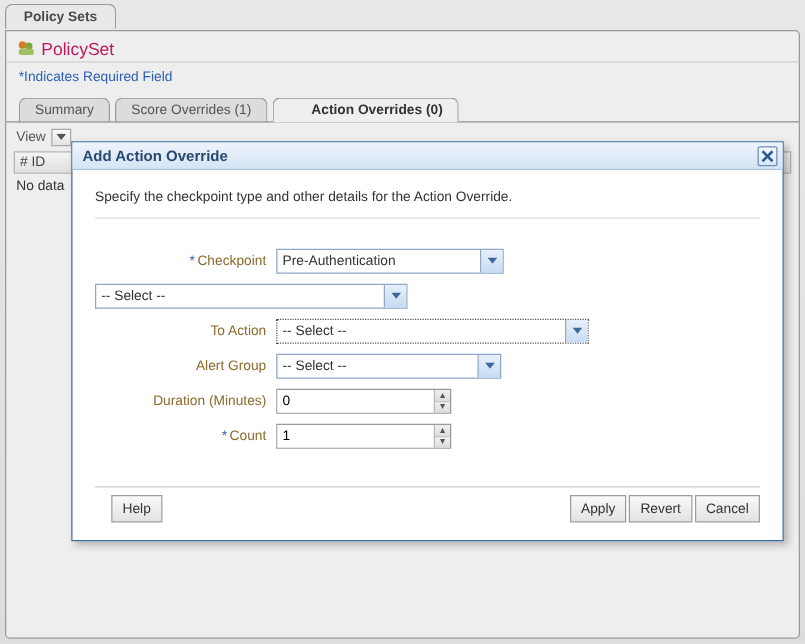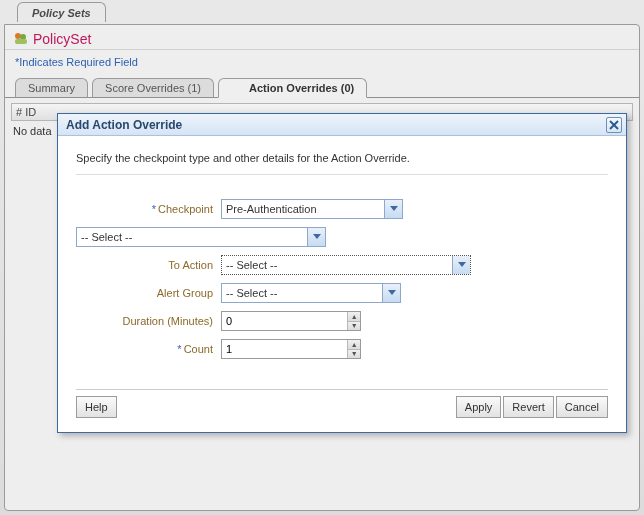--- a/index.html
+++ b/index.html
@@ -12,23 +12,23 @@
     color: #333;
     overflow: hidden;
   }
   .app {
     width: 644px; height: 515px;
     background: linear-gradient(#e8e8e8, #dcdcdc);
     position: relative;
   }
   
   .outer-tab {
-    position: absolute; top: 2px; left: 17px;
+    position: absolute; top: 2px; left: 4px;
     height: 22px;
-    display: flex; align-items: flex-start; font-style: italic;
+    display: flex; align-items: center;
   }
   .outer-tab .tab {
     background: #e9e9e9;
     border: 1px solid #9a9a9a;
     border-bottom: none;
     border-radius: 6px 6px 0 0;
     padding: 4px 14px 3px 14px;
     font-weight: bold;
     color: #4a4a4a;
   }
@@ -222,21 +222,21 @@
     height: 22px;
     border: 1px solid #9c9c9c;
     background: linear-gradient(#fafafa,#e2e2e2);
     padding: 0 8px;
     font-size: 11px;
     color: #333;
     cursor: pointer;
     margin-left: 2px;
     font-family: inherit;
   }
-  .btn:first-child { margin-left: 0; }
+  .btn:first-child { margin-left: 13px; }
 </style>
 </head>
 <body>
 
 <div class="app">
 
   <div class="outer-tab">
     <div class="tab">Policy Sets</div>
   </div>
 
@@ -253,20 +253,28 @@
     </div>
     <div class="req-note">*Indicates Required Field</div>
 
     <div class="inner-tabs">
       <div class="itab">Summary</div>
       <div class="itab">Score Overrides (1)</div>
       <div class="itab active">Action Overrides (0)</div>
     </div>
 
     <div class="grid-area">
+      <div class="grid-toolbar">
+        <span>View</span>
+        <span class="dd">
+          <svg width="8" height="6">
+              <polygon points="0,0 8,0 4,5" fill="#555"></polygon>
+            </svg>
+        </span>
+      </div>
       <div class="grid-header">
         <span># ID</span>
       </div>
       <div class="no-data">No data</div>
     </div>
   </div>
 
   <div class="dialog">
     <div class="dialog-title">
       <span>Add Action Override</span>

